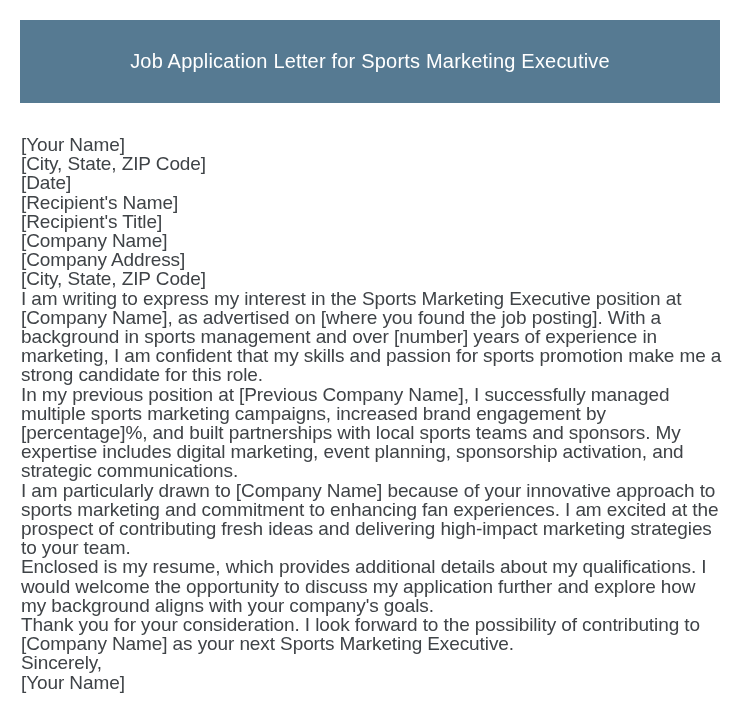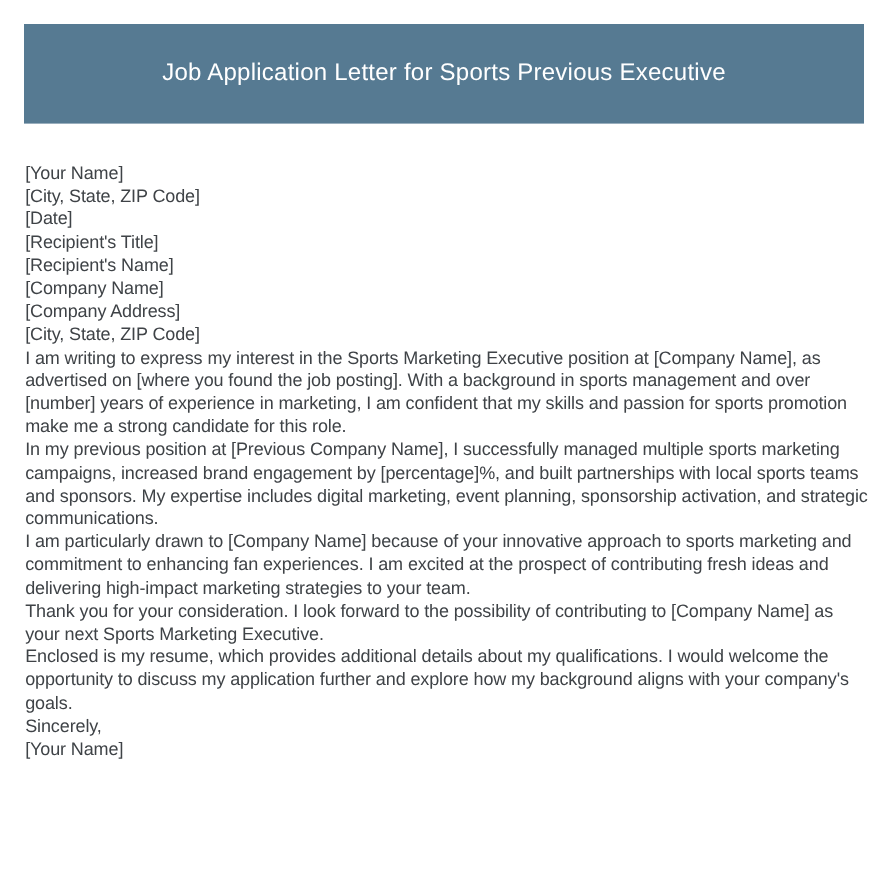--- a/index.html
+++ b/index.html
@@ -24,50 +24,50 @@
   .header-title {
     color: #ffffff;
     font-size: 20px;
     font-weight: 500;
     letter-spacing: 0.2px;
     text-align: center;
   }
   .letter-body {
     margin: 32px 15px 0 21px;
     color: #3f4347;
-    font-size: 15px;
+    font-size: 19px;
     line-height: 19.2px;
     letter-spacing: -0.1px;
   }
   .letter-body p,
   .letter-body div {
     margin: 0;
     padding: 0;
   }
 </style>
 </head>
 <body>
 
 <div class="header-band">
-  <div class="header-title">Job Application Letter for Sports Previous Executive</div>
+  <div class="header-title">Job Application Letter for Sports Marketing Executive</div>
 </div>
 
 <div class="letter-body">
   <div>[Your Name]</div>
   <div>[City, State, ZIP Code]</div>
   <div>[Date]</div>
 
+  <div>[Recipient's Name]</div>
   <div>[Recipient's Title]</div>
-  <div>[Recipient's Name]</div>
   <div>[Company Name]</div>
   <div>[Company Address]</div>
   <div>[City, State, ZIP Code]</div>
 
 
   <p>I am writing to express my interest in the Sports Marketing Executive position at [Company Name], as advertised on [where you found the job posting]. With a background in sports management and over [number] years of experience in marketing, I am confident that my skills and passion for sports promotion make me a strong candidate for this role.</p>
   <p>In my previous position at [Previous Company Name], I successfully managed multiple sports marketing campaigns, increased brand engagement by [percentage]%, and built partnerships with local sports teams and sponsors. My expertise includes digital marketing, event planning, sponsorship activation, and strategic communications.</p>
   <p>I am particularly drawn to [Company Name] because of your innovative approach to sports marketing and commitment to enhancing fan experiences. I am excited at the prospect of contributing fresh ideas and delivering high-impact marketing strategies to your team.</p>
+  <p>Enclosed is my resume, which provides additional details about my qualifications. I would welcome the opportunity to discuss my application further and explore how my background aligns with your company's goals.</p>
   <p>Thank you for your consideration. I look forward to the possibility of contributing to [Company Name] as your next Sports Marketing Executive.</p>
-  <p>Enclosed is my resume, which provides additional details about my qualifications. I would welcome the opportunity to discuss my application further and explore how my background aligns with your company's goals.</p>
 
   <div>Sincerely,</div>
   <div>[Your Name]</div>
 </div>
 
 </body></html>

